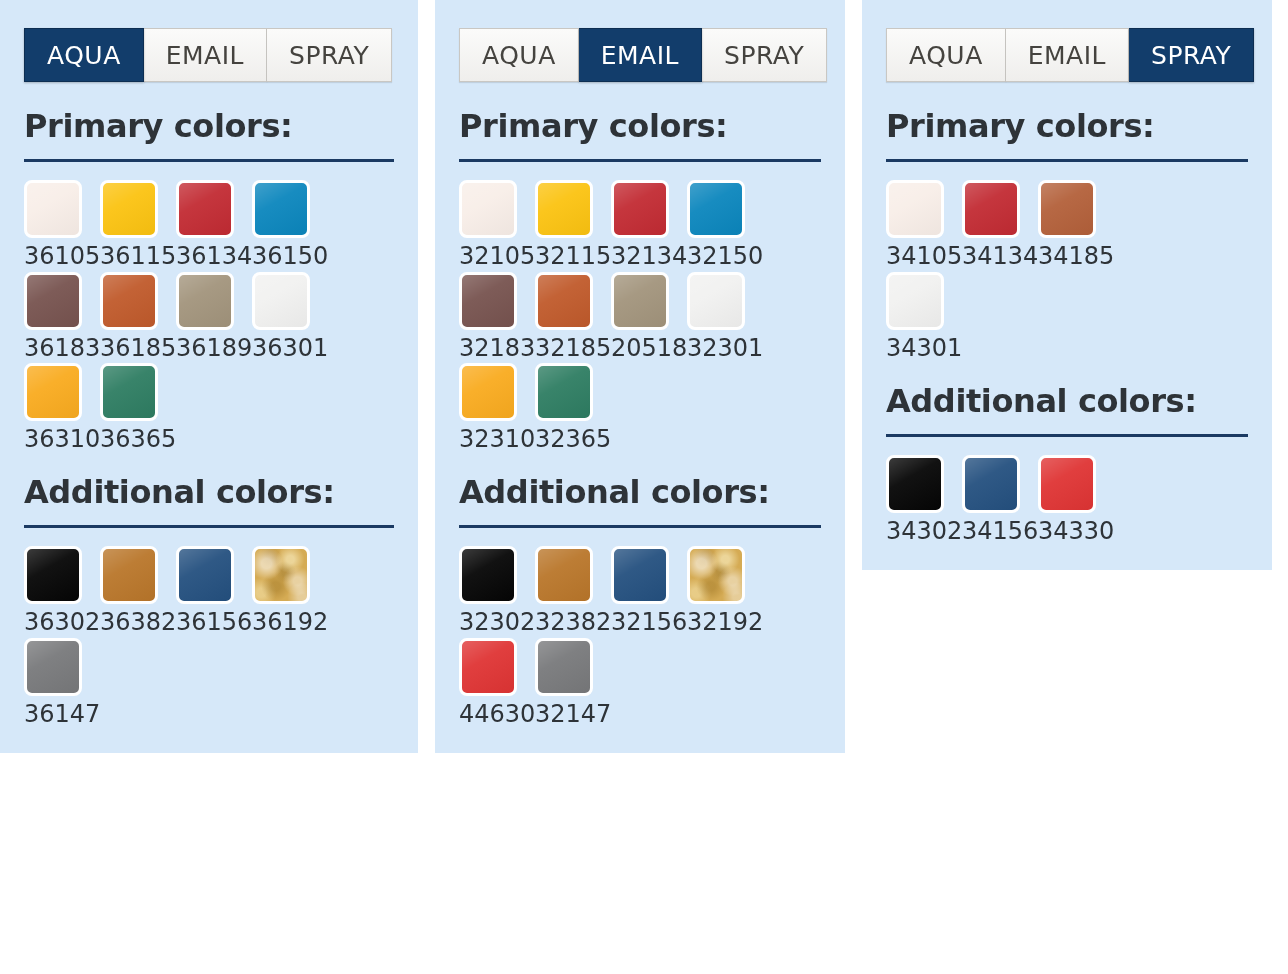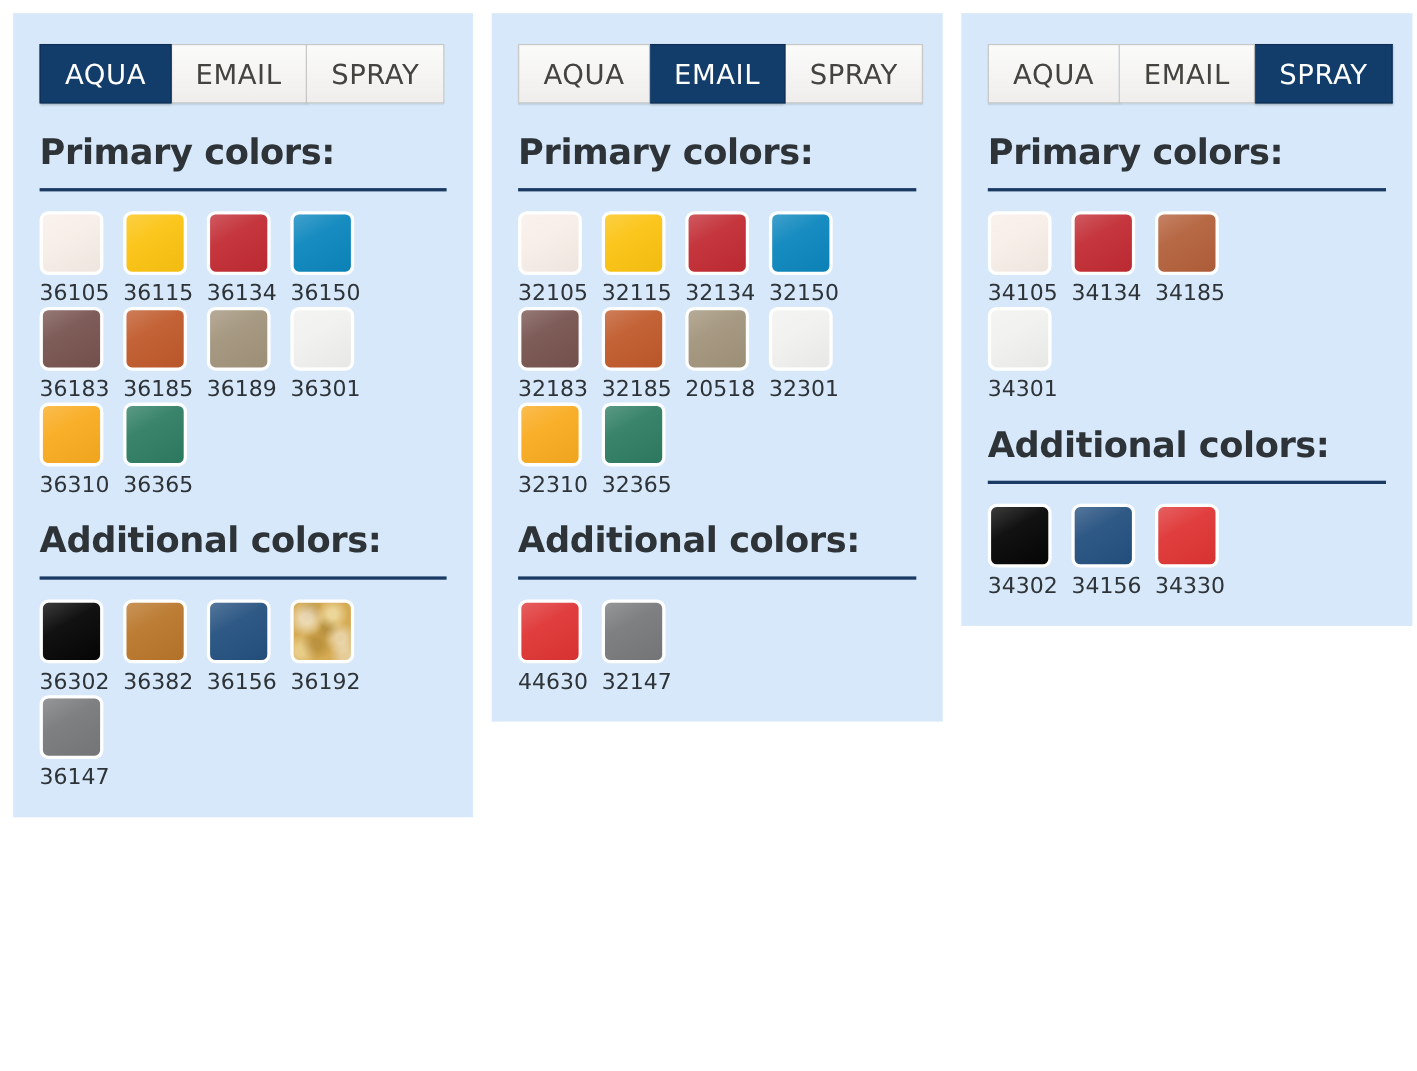--- a/index.html
+++ b/index.html
@@ -13,21 +13,21 @@
   }
   #root {
     position: relative;
     width: 1288px; height: 974px;
     background: #ffffff;
   }
   .panels {
     display: flex;
     align-items: flex-start;
     gap: 17px;
-    padding: 12px;
+    padding: 0;
   }
   .panel {
     background: #d6e8f9;
     padding: 28px 24px 24px 24px;
     flex: 0 0 auto;
   }
   .panel-1 { width: 418px; }
   .panel-2 { width: 410px; }
   .panel-3 { width: 410px; }
 
@@ -110,21 +110,21 @@
       radial-gradient(circle at 40% 72%, rgba(150,110,30,0.40) 0 9%, rgba(255,255,255,0) 30%),
       radial-gradient(circle at 12% 84%, rgba(255,244,196,0.45) 0 7%, rgba(255,255,255,0) 24%),
       radial-gradient(circle at 58% 44%, rgba(120,88,22,0.30) 0 8%, rgba(255,255,255,0) 26%),
       radial-gradient(circle at 90% 92%, rgba(255,255,255,0.40) 0 6%, rgba(255,255,255,0) 22%),
       radial-gradient(circle at 30% 12%, rgba(140,100,28,0.28) 0 6%, rgba(255,255,255,0) 20%);
   }
   .swatch.glossy {
     background-image: linear-gradient(150deg, rgba(255,255,255,0.22) 0%, rgba(255,255,255,0.05) 38%, rgba(0,0,0,0.04) 100%);
   }
   .swatch-label {
-    font-size: 20px;
+    font-size: 24px;
     color: #2e3338;
     margin-top: 5px;
     font-family: "DejaVu Sans", "Liberation Sans", sans-serif;
     line-height: 1.1;
   }
 </style>
 </head>
 <body>
 
 <div id="root">
@@ -268,20 +268,38 @@
               <div class="swatch glossy" style="background-color: rgb(46, 125, 98);"></div>
               <div class="swatch-label">32365</div>
             </div>
           </div>
         </div>
         <div class="section-head">Additional colors:</div>
         <div class="rule"></div>
         <div class="swatch-block">
           <div class="swatch-row">
             <div class="swatch-cell">
+              <div class="swatch glossy" style="background-color: rgb(5, 5, 5);"></div>
+              <div class="swatch-label">32302</div>
+            </div>
+            <div class="swatch-cell">
+              <div class="swatch glossy" style="background-color: rgb(185, 118, 42);"></div>
+              <div class="swatch-label">32382</div>
+            </div>
+            <div class="swatch-cell">
+              <div class="swatch glossy" style="background-color: rgb(36, 80, 127);"></div>
+              <div class="swatch-label">32156</div>
+            </div>
+            <div class="swatch-cell">
+              <div class="swatch metallic" style="background-color: rgb(213, 171, 84);"></div>
+              <div class="swatch-label">32192</div>
+            </div>
+          </div>
+          <div class="swatch-row">
+            <div class="swatch-cell">
               <div class="swatch glossy" style="background-color: rgb(223, 52, 52);"></div>
               <div class="swatch-label">44630</div>
             </div>
             <div class="swatch-cell">
               <div class="swatch glossy" style="background-color: rgb(120, 121, 123);"></div>
               <div class="swatch-label">32147</div>
             </div>
           </div>
         </div>
       </div>

